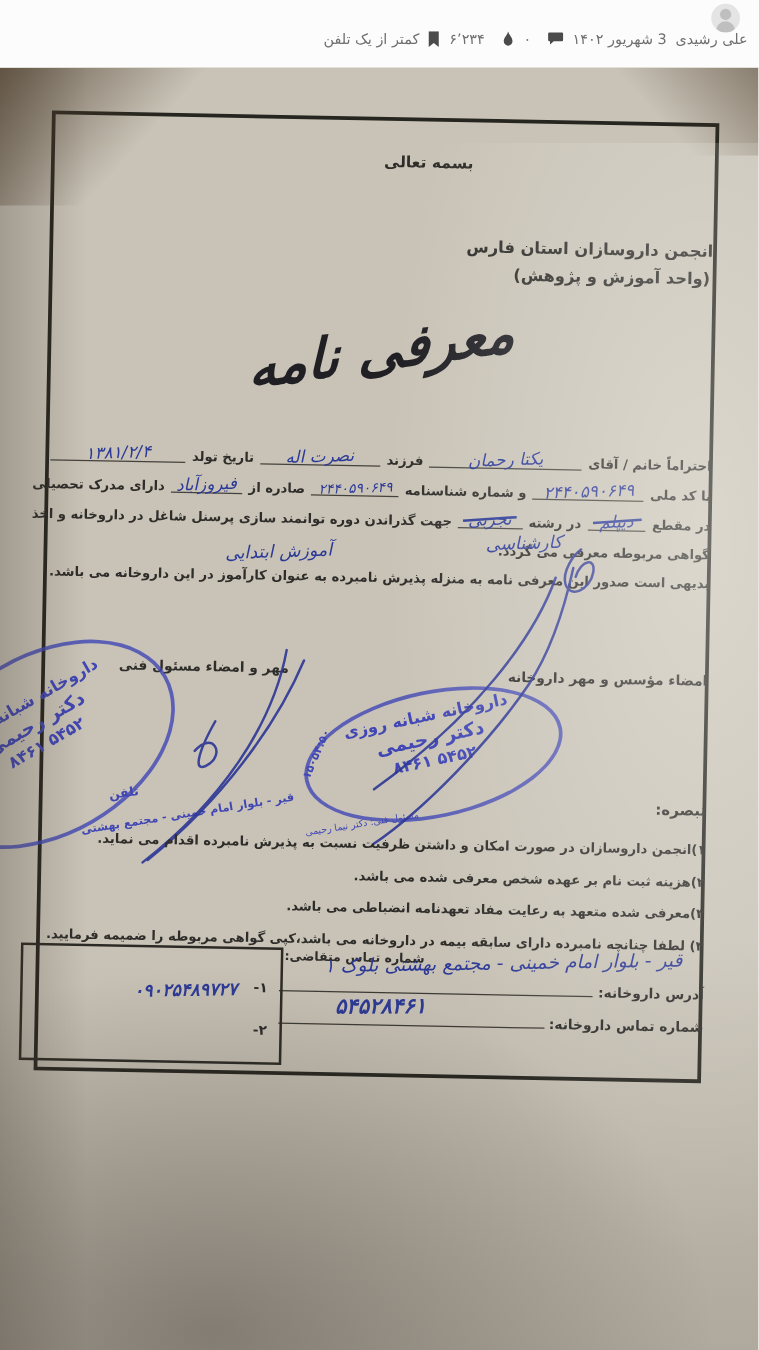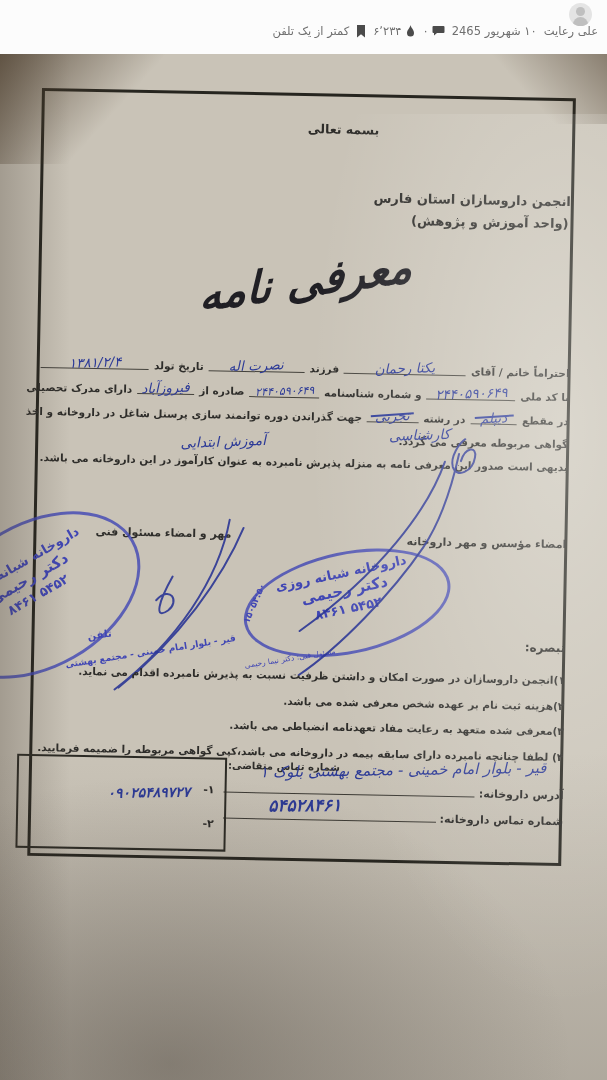--- a/index.html
+++ b/index.html
@@ -7,21 +7,21 @@
           font-family:"DejaVu Sans",sans-serif;background:#ffffff;}
 
   
   .topbar{position:absolute;top:0;left:0;width:607px;height:54px;background:#fcfcfc;}
   .avatar{position:absolute;top:3px;right:15px;width:23px;height:23px;border-radius:50%;
           background:#e4e4e4;overflow:hidden;}
   .avatar .head{width:9px;height:9px;border-radius:50%;background:#bfbfbf;margin:4px auto 0;}
   .avatar .shoulders{width:15px;height:9px;border-radius:8px 8px 0 0;background:#bfbfbf;margin:1px auto 0;}
   .meta{position:absolute;top:24px;right:9px;direction:rtl;display:flex;align-items:center;
         gap:7px;color:#6f6f6f;font-size:11.5px;white-space:nowrap;}
-  .meta .grp{display:flex;align-items:center;gap:3px;}
+  .meta .grp{display:flex;align-items:center;gap:13px;}
   .meta svg{display:block;}
 
   
   .photo{position:absolute;top:54px;left:0;width:607px;height:1026px;overflow:hidden;
          background:#c9c3b7;direction:rtl;color:#2b2a28;}
   .shade{position:absolute;pointer-events:none;}
   .sh-tl{top:0;left:0;width:170px;height:110px;
          background:linear-gradient(132deg,rgba(74,59,42,.75),rgba(74,59,42,0) 62%);}
   .sh-tr{top:0;right:0;width:130px;height:70px;
          background:linear-gradient(228deg,rgba(74,59,42,.5),rgba(74,59,42,0) 60%);}
@@ -105,22 +105,22 @@
 <body>
 
 <div class="screen">
 
   <div class="topbar">
     <div class="avatar">
       <div class="head"></div>
       <div class="shoulders"></div>
     </div>
     <div class="meta">
-      <span>علی رعایت</span>
-      <span>۱۰ شهریور 2465</span>
+      <span>علی رشیدی</span>
+      <span>3 شهریور ۱۴۰۲</span>
       <span class="grp">
         <svg width="13" height="12" viewBox="0 0 13 12">
           <path d="M1.5 1 h10 a1 1 0 0 1 1 1 v5 a1 1 0 0 1 -1 1 h-6.5 l-3 2.6 v-2.6 h-0.5 a1 1 0 0 1 -1 -1 v-5 a1 1 0 0 1 1 -1 z" fill="#4b4b4b"></path>
         </svg>
         <span>۰</span>
       </span>
       <span class="grp">
         <svg width="11" height="13" viewBox="0 0 11 13">
           <path d="M5.5 0 C6 3 9 4.5 9 8 a3.5 3.5 0 0 1 -7 0 C2 5 4.8 3.5 5.5 0 z" fill="#4b4b4b"></path>
         </svg>

